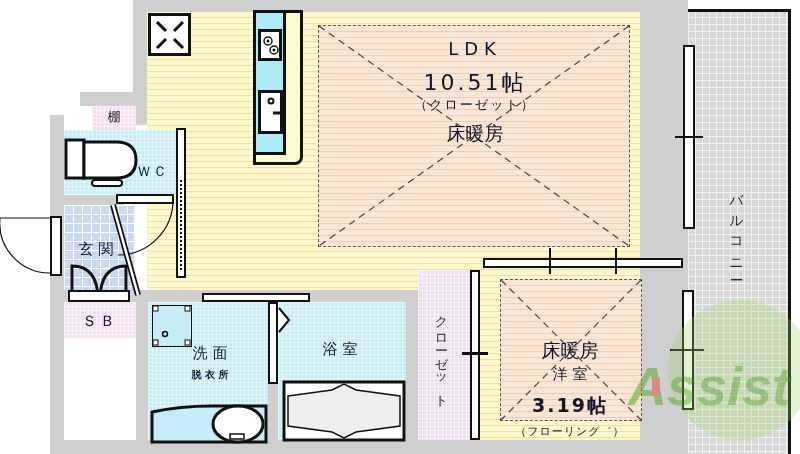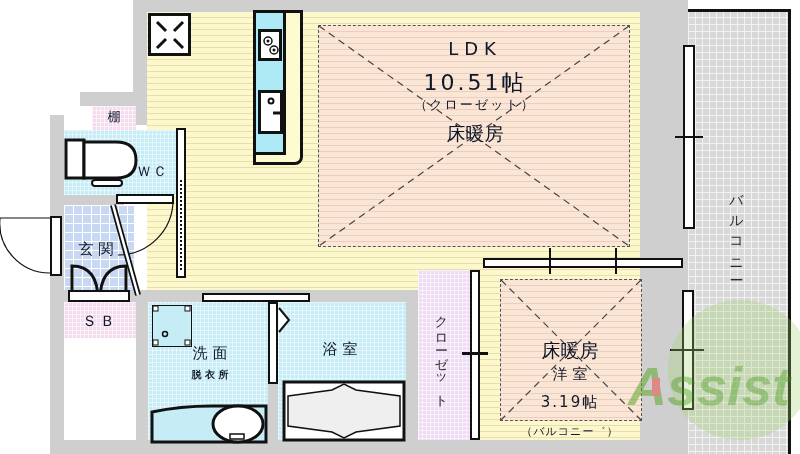--- a/index.html
+++ b/index.html
@@ -65,22 +65,22 @@
 <div class="label" style="left:420px;top:121px;width:110px;font-size:19px;">床暖房</div>
 
 <div class="room-zone" style="left:500px;top:279px;width:142px;height:142px;">
   <svg width="142" height="142" style="left:0;top:0;">
     <line x1="0" y1="0" x2="140" y2="140" stroke="#444" stroke-width="1.2" stroke-dasharray="7,5"></line>
     <line x1="140" y1="0" x2="0" y2="140" stroke="#444" stroke-width="1.2" stroke-dasharray="7,5"></line>
   </svg>
 </div>
 <div class="label" style="left:520px;top:338px;width:100px;font-size:19px;">床暖房</div>
 <div class="label" style="left:520px;top:365px;width:100px;font-size:15px;">洋 室</div>
-<div class="label" style="left:515px;top:393px;width:110px;font-size:15px;letter-spacing:2px;">3.19帖</div>
-<div class="label" style="left:495px;top:424px;width:150px;font-size:11px;letter-spacing:1px;">（バルコニー゛）</div>
+<div class="label" style="left:515px;top:393px;width:110px;font-size:19px;letter-spacing:2px;font-weight:bold;">3.19帖</div>
+<div class="label" style="left:495px;top:424px;width:150px;font-size:11px;letter-spacing:1px;">（フローリング゛）</div>
 
 <div class="fixture" style="left:148px;top:13px;width:43px;height:43px;">
   <svg width="38" height="38" style="left:0;top:0;">
     <line x1="6" y1="6" x2="15" y2="15" stroke="#111" stroke-width="3"></line>
       <line x1="32" y1="6" x2="23" y2="15" stroke="#111" stroke-width="3"></line>
     <line x1="6" y1="32" x2="15" y2="23" stroke="#111" stroke-width="3"></line>
       <line x1="32" y1="32" x2="23" y2="23" stroke="#111" stroke-width="3"></line>
   </svg>
 </div>
 <div class="abs" style="left:253px;top:10px;width:50px;height:155px;background:#fffbd0;border:3px solid #111;border-radius:0 0 8px 0;box-sizing:border-box;"></div>

